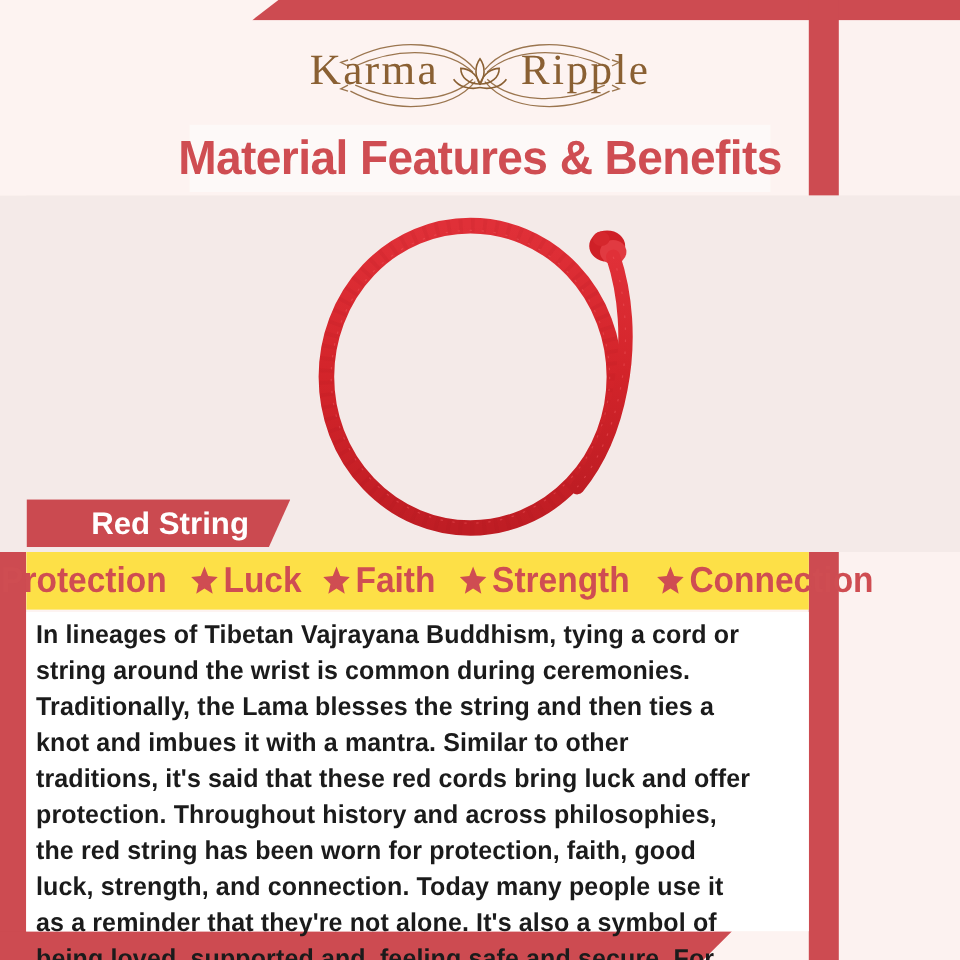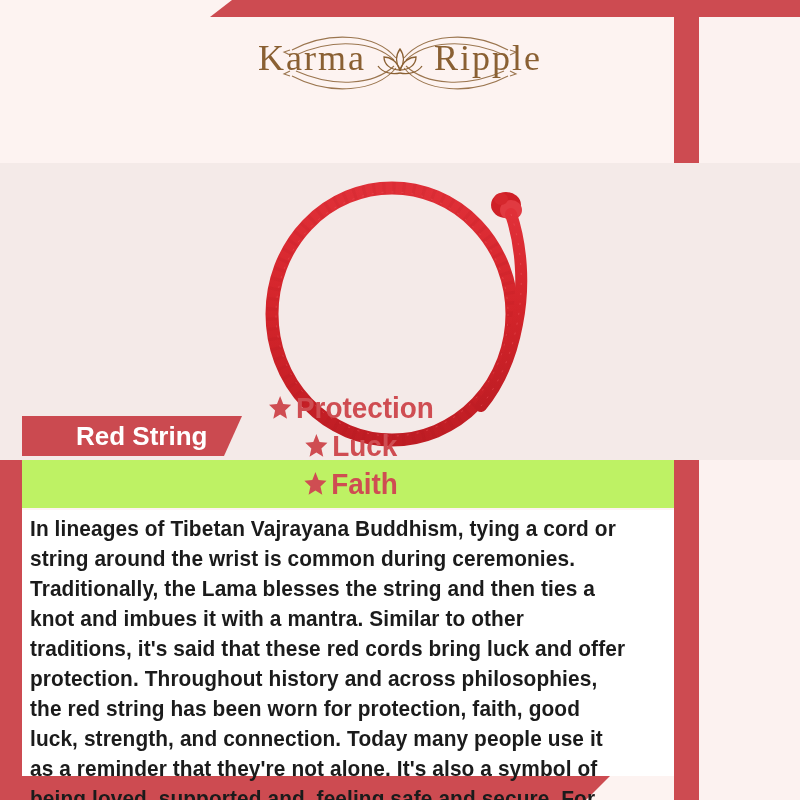--- a/index.html
+++ b/index.html
@@ -92,24 +92,23 @@
     font-size:26px;
     color:#ffffff;
     padding-left:54px;
     white-space:nowrap;
     letter-spacing:0px;
   }
 
   
   .features {
     position:absolute; left:22px; top:460px; right:25px; height:48px;
-    background:#bef264;
+    background:#fde047;
     display:flex; align-items:center; justify-content:center;
     gap:4px;
-    flex-direction:column;
   }
   .feature {
     display:flex; align-items:center;
     color:#cf4d52;
     font-family:"Liberation Sans Narrow","Liberation Sans", sans-serif;
     font-weight:bold;
     font-size:30px;
     white-space:nowrap;
     transform:scaleX(0.93);
   }
@@ -174,20 +173,23 @@
         <path d="M200 42 C 196 36, 195 28, 200 21 C 205 28, 204 36, 200 42 Z"></path>
         <path d="M178 38 C 182 44, 191 47, 200 45"></path>
         <path d="M222 38 C 218 44, 209 47, 200 45"></path>
       </g>
 
       <text class="logo-text" x="166" y="42" text-anchor="end">Karma</text>
       <text class="logo-text" x="234" y="42" text-anchor="start">Ripple</text>
     </svg>
   </div>
 
+  <div class="title-box">
+    <span class="title-text">Material Features &amp; Benefits</span>
+  </div>
 
   <div class="hero">
     <div class="hero-inner">
       <svg class="bracelet-svg" width="300" height="275" viewBox="0 0 300 275">
         <defs>
           <linearGradient id="cordg" x1="0" y1="0" x2="0" y2="1">
             <stop offset="0%" stop-color="#e03038"></stop>
             <stop offset="50%" stop-color="#d3242a"></stop>
             <stop offset="100%" stop-color="#bf1d24"></stop>
           </linearGradient>

